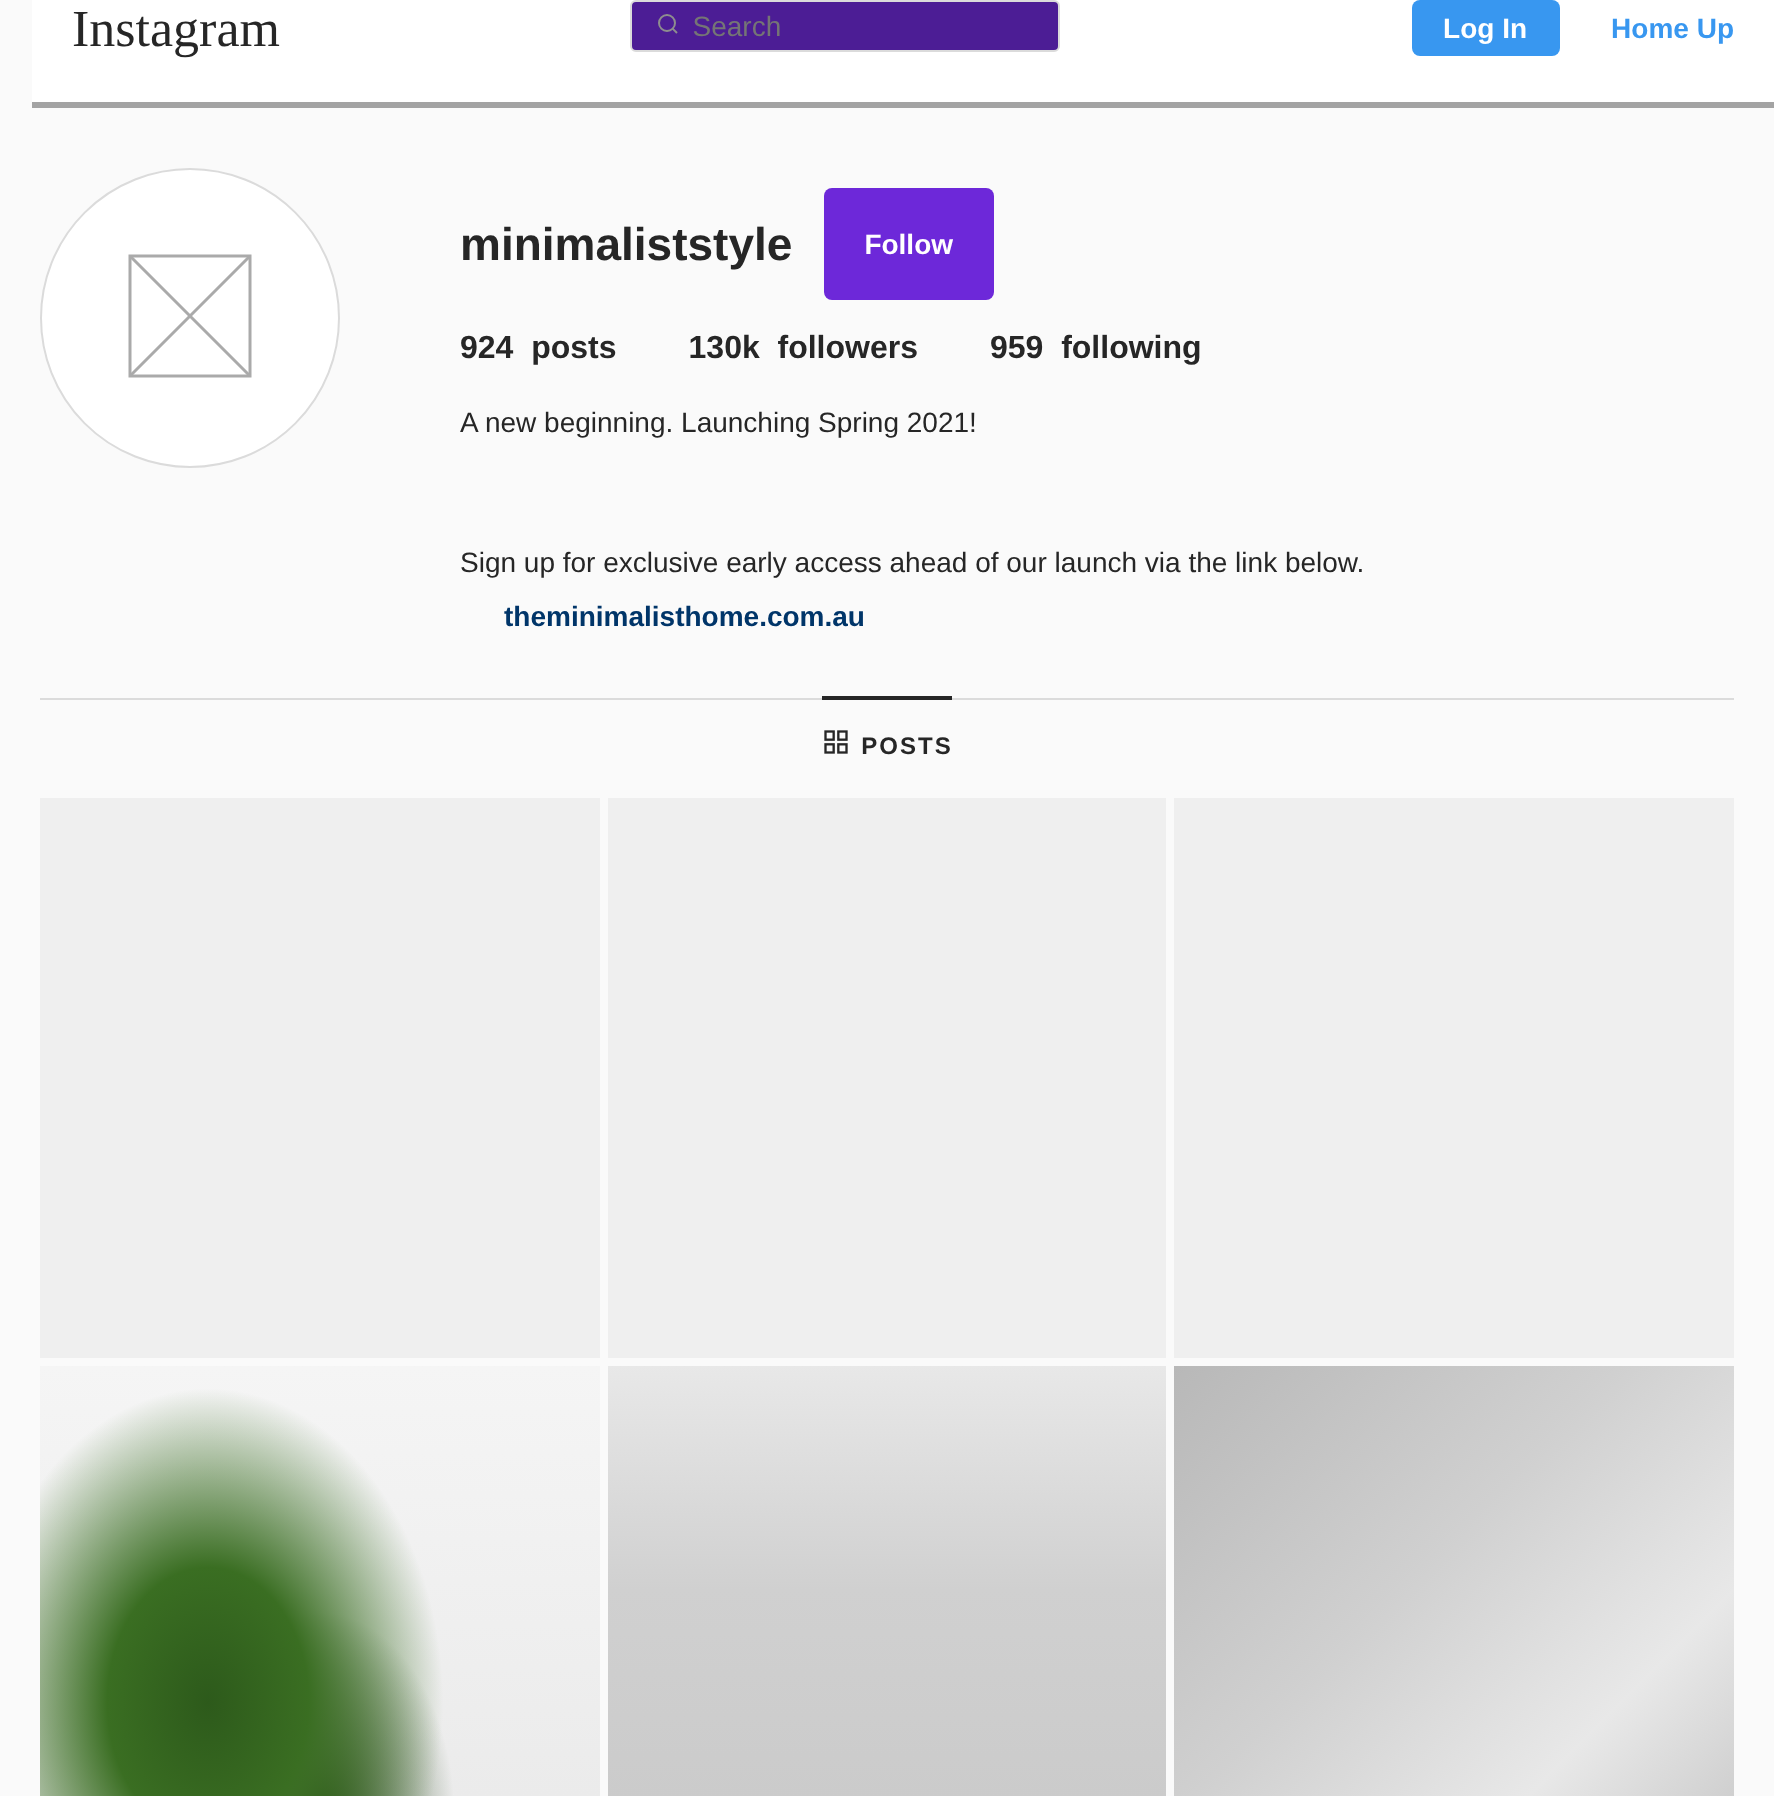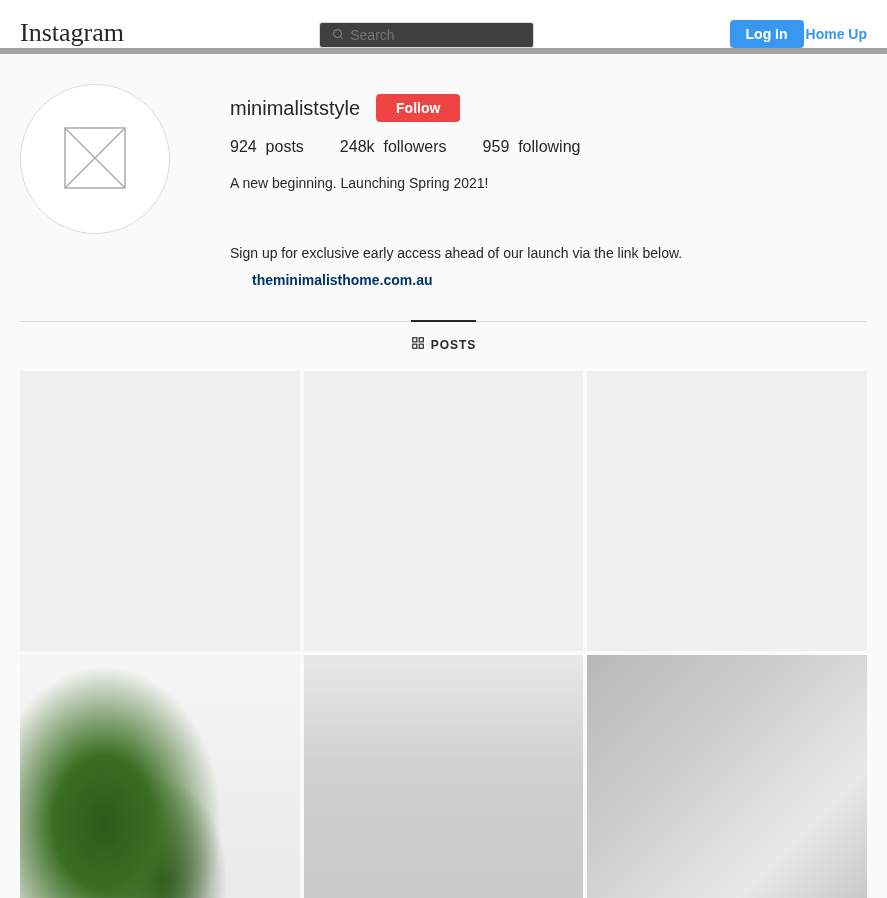--- a/index.html
+++ b/index.html
@@ -1,45 +1,46 @@
 <!DOCTYPE html>
 <html><head>
   <meta charset="utf-8">
   <style>
     * { box-sizing: border-box; margin: 0; padding: 0; }
     body { font-family: -apple-system, BlinkMacSystemFont, 'Segoe UI', Arial, sans-serif; background: #fafafa; color: #262626; font-size: 14px; }
 
     
     .header {
       background: #fff;
-      border-bottom: 6px solid #a3a3a3;
+      border-bottom: 3px solid #a3a3a3;
       height: 54px;
       display: flex;
-      align-items: flex-end;
+      align-items: flex-start;
       padding: 0 20px;
       position: sticky;
       top: 0;
       z-index: 100;
+      margin-left: 16px;
     }
     .header-logo {
       font-family: 'Brush Script MT', cursive;
       font-size: 26px;
       color: #262626;
       flex: 0 0 auto;
       cursor: pointer;
     }
     .header-search-wrap {
       flex: 1;
       display: flex;
       justify-content: center;
     }
     .header-search {
       display: flex;
       align-items: center;
-      background: #404040;
+      background: #4c1d95;
       border: 1px solid #dbdbdb;
       border-radius: 3px;
       padding: 4px 12px;
       width: 215px;
       gap: 6px;
     }
     .search-icon-svg {
       color: #8e8e8e;
       font-size: 12px;
     }
@@ -47,21 +48,21 @@
       border: none;
       background: transparent;
       outline: none;
       font-size: 14px;
       color: #8e8e8e;
       width: 100%;
     }
     .header-actions {
       display: flex;
       align-items: center;
-      gap: 2px;
+      gap: 26px;
       flex: 0 0 auto;
     }
     .btn-login {
       background: #3897f0;
       color: #fff;
       border: none;
       border-radius: 4px;
       padding: 6px 16px;
       font-size: 14px;
       font-weight: 600;
@@ -113,45 +114,45 @@
       flex: 1;
       padding-top: 10px;
     }
     .profile-name-row {
       display: flex;
       align-items: center;
       gap: 16px;
       margin-bottom: 16px;
     }
     .profile-username {
-      font-size: 20px;
-      font-weight: 400;
+      font-size: 23px;
+      font-weight: 700;
       color: #262626;
     }
     .btn-follow {
-      background: #ef4444;
+      background: #6d28d9;
       color: #fff;
       border: none;
       border-radius: 4px;
-      padding: 6px 20px;
+      padding: 20px 20px;
       font-size: 14px;
       font-weight: 600;
       cursor: pointer;
     }
     .profile-stats {
       display: flex;
       gap: 36px;
       margin-bottom: 16px;
     }
     .stat-item {
       font-size: 16px;
       color: #262626;
     }
     .stat-item span {
-      font-weight: 400;
+      font-weight: 700;
     }
     .profile-bio {
       line-height: 1.6;
     }
     .profile-display-name {
       font-weight: 600;
       letter-spacing: 0.05em;
       margin-bottom: 2px;
     }
     .profile-category {
@@ -299,21 +300,21 @@
         <span class="profile-username">minimaliststyle</span>
         <button class="btn-follow">Follow</button>
       </div>
 
       <div class="profile-stats">
         <div class="stat-item">
           <span>924</span>
           &nbsp;<span>posts</span>
         </div>
         <div class="stat-item">
-          <span>248k</span>
+          <span>130k</span>
           &nbsp;<span>followers</span>
         </div>
         <div class="stat-item">
           <span>959</span>
           &nbsp;<span>following</span>
         </div>
       </div>
 
       <div class="profile-bio">
         <div class="profile-desc">A new beginning. Launching Spring 2021!</div>

